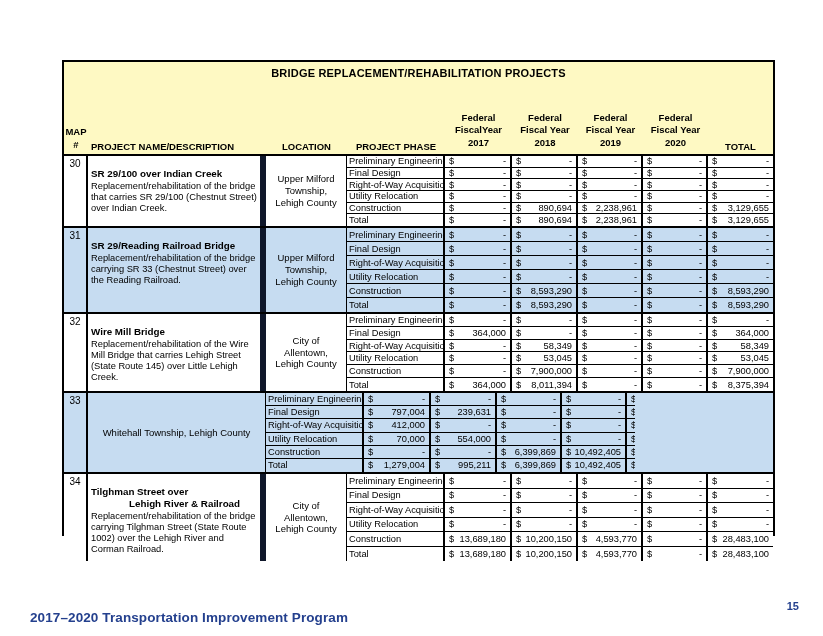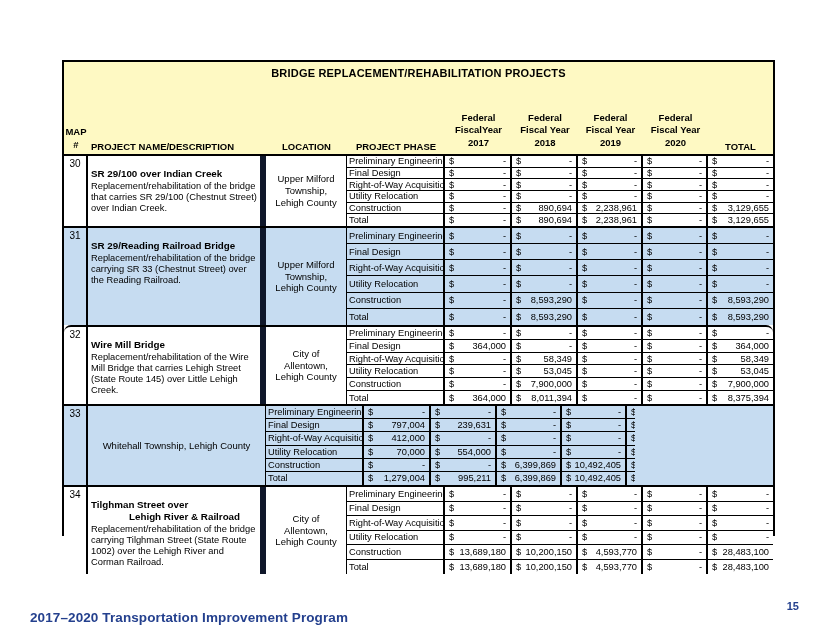--- a/index.html
+++ b/index.html
@@ -272,21 +272,21 @@
                 <span class="cur">$</span>
                 <span class="val">-</span>
               </div>
               <div class="money">
                 <span class="cur">$</span>
                 <span class="val">3,129,655</span>
               </div>
             </div>
           </div>
         </div>
-        <div class="block shaded" style="height: 99px;">
+        <div class="block shaded" style="height: 86px;">
           <div class="c-map"><span>31</span></div>
           <div class="c-name">
             <div class="t-line">SR 29/Reading Railroad Bridge</div>
             <div class="c-desc">Replacement/rehabilitation of the bridge carrying SR 33 (Chestnut Street) over the Reading Railroad.</div>
           </div>
           <div class="c-loc">
             <span>Upper Milford Township, Lehigh County</span>
           </div>
           <div class="c-phases">
             <div class="phase-row">
@@ -434,21 +434,21 @@
                 <span class="cur">$</span>
                 <span class="val">-</span>
               </div>
               <div class="money">
                 <span class="cur">$</span>
                 <span class="val">8,593,290</span>
               </div>
             </div>
           </div>
         </div>
-        <div class="block" style="height: 79px; border-radius: 7px;">
+        <div class="block" style="height: 79px;">
           <div class="c-map"><span>32</span></div>
           <div class="c-name">
             <div class="t-line">Wire Mill Bridge</div>
             <div class="c-desc">Replacement/rehabilitation of the Wire Mill Bridge that carries Lehigh Street (State Route 145) over Little Lehigh Creek.</div>
           </div>
           <div class="c-loc">
             <span>City of Allentown, Lehigh County</span>
           </div>
           <div class="c-phases">
             <div class="phase-row">

